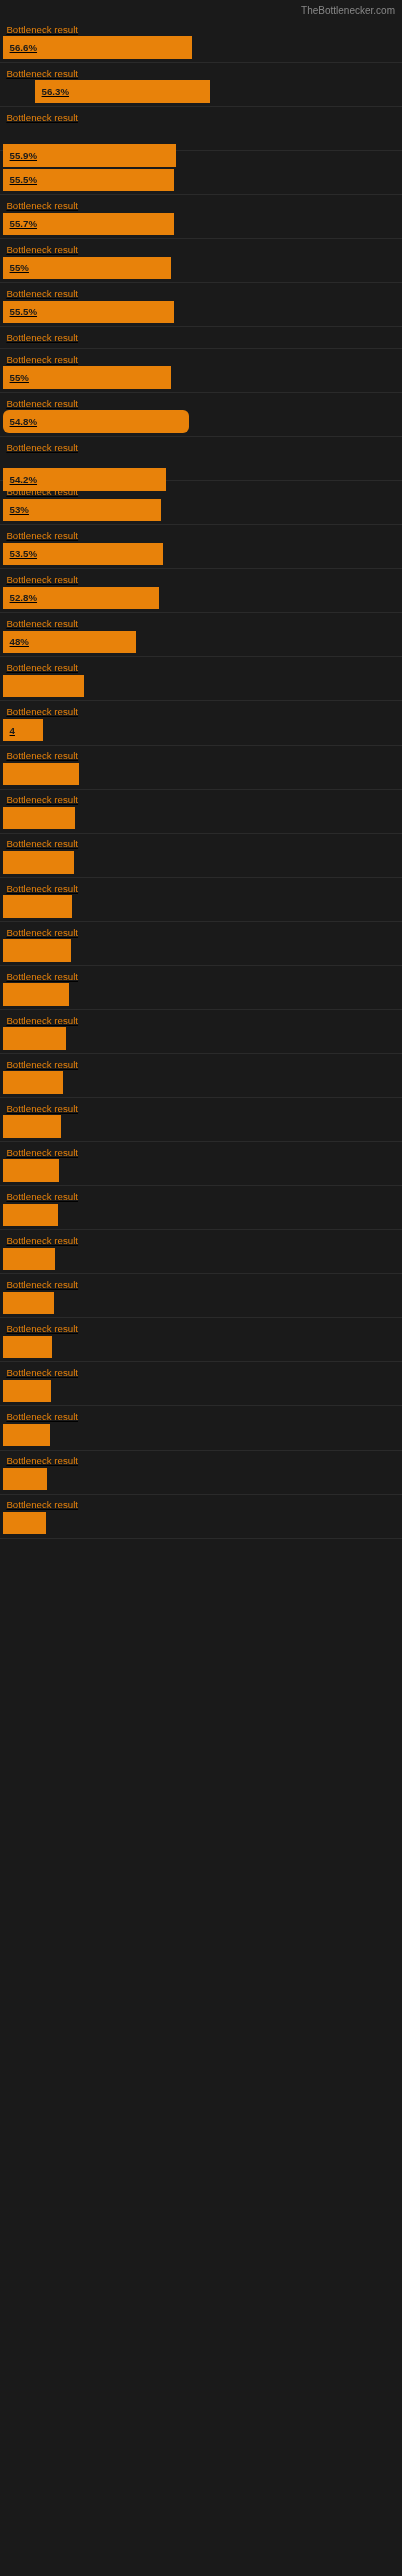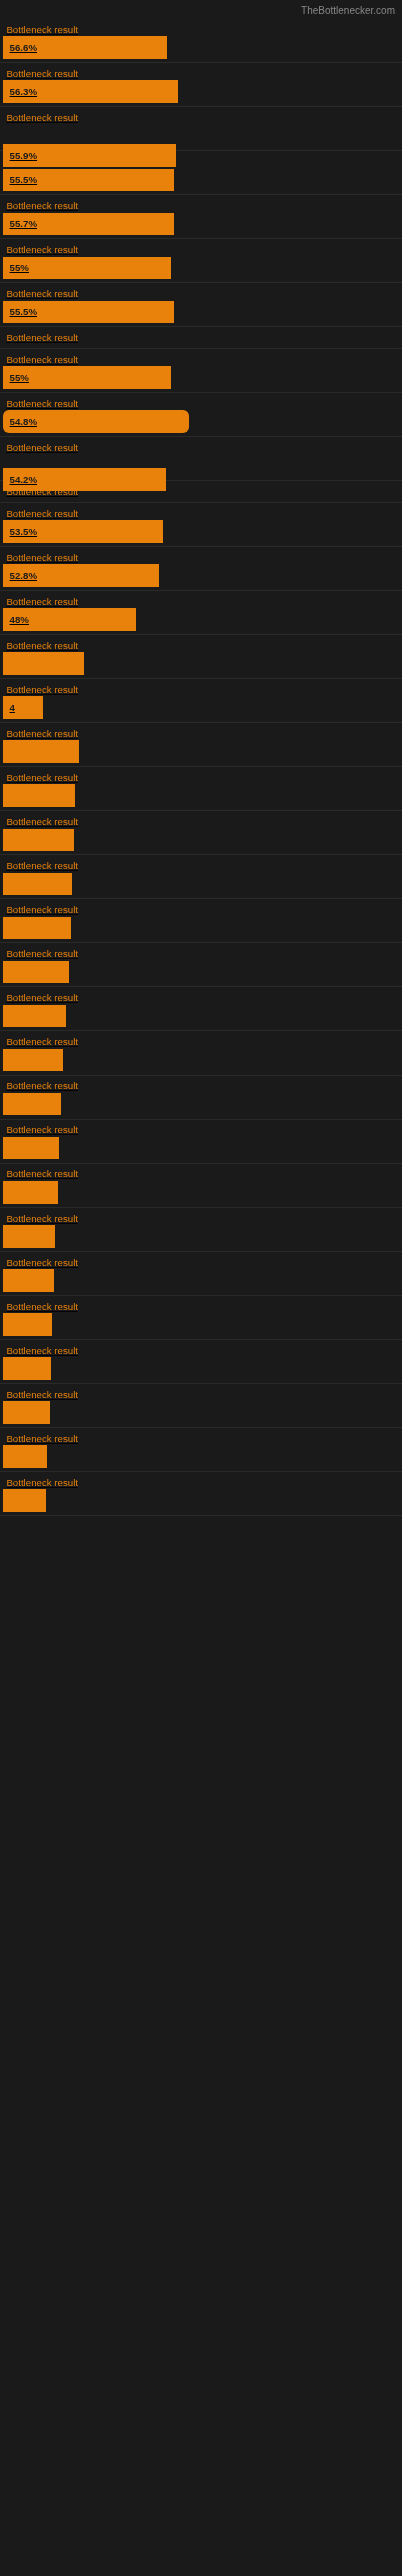--- a/index.html
+++ b/index.html
@@ -57,29 +57,29 @@
 <div>
   <div class="header">
     <span>TheBottlenecker.com</span>
   </div>
 </div>
 
 <div id="bar-chart-container">
     <div class="row-wrapper">
       <div class="row-label">Bottleneck result</div>
       <div class="bar-container">
-        <div class="bar" style="width: 164px;">
+        <div class="bar" style="width: 189px;">
           <span class="bar-label">56.6%</span>
         </div>
       </div>
     </div>
     <div class="row-wrapper">
       <div class="row-label">Bottleneck result</div>
       <div class="bar-container">
-        <div class="bar" style="width: 175px;">
+        <div class="bar" style="width: 175px; margin-left: 32px;">
           <span class="bar-label">56.3%</span>
         </div>
       </div>
     </div>
     <div class="row-wrapper">
       <div class="row-label">Bottleneck result</div>
       <div class="bar-container">
         <div class="bar" style="width: 173px; margin-top: 40px;">
           <span class="bar-label">55.9%</span>
         </div>
@@ -139,20 +139,25 @@
     <div class="row-wrapper">
       <div class="row-label">Bottleneck result</div>
       <div class="bar-container">
         <div class="bar" style="width: 163px; margin-top: 28px;">
           <span class="bar-label">54.2%</span>
         </div>
       </div>
     </div>
     <div class="row-wrapper">
       <div class="row-label">Bottleneck result</div>
+      <div class="bar-container">
+        <div class="bar" style="width: 158px;">
+          <span class="bar-label">53%</span>
+        </div>
+      </div>
     </div>
     <div class="row-wrapper">
       <div class="row-label">Bottleneck result</div>
       <div class="bar-container">
         <div class="bar" style="width: 160px;">
           <span class="bar-label">53.5%</span>
         </div>
       </div>
     </div>
     <div class="row-wrapper">

